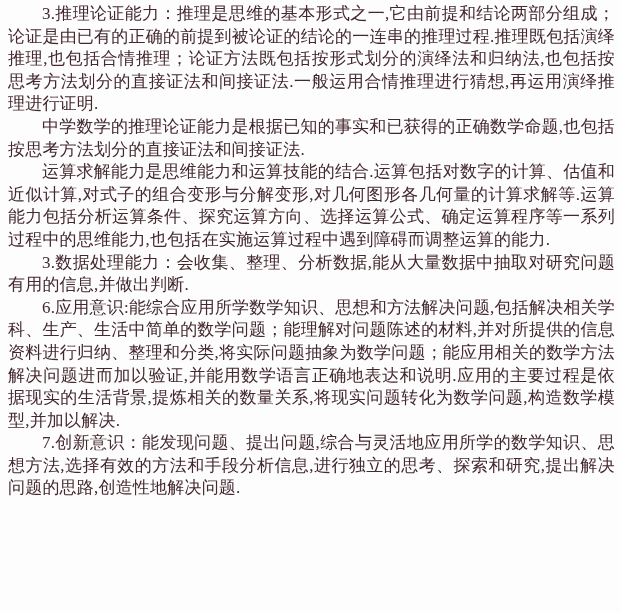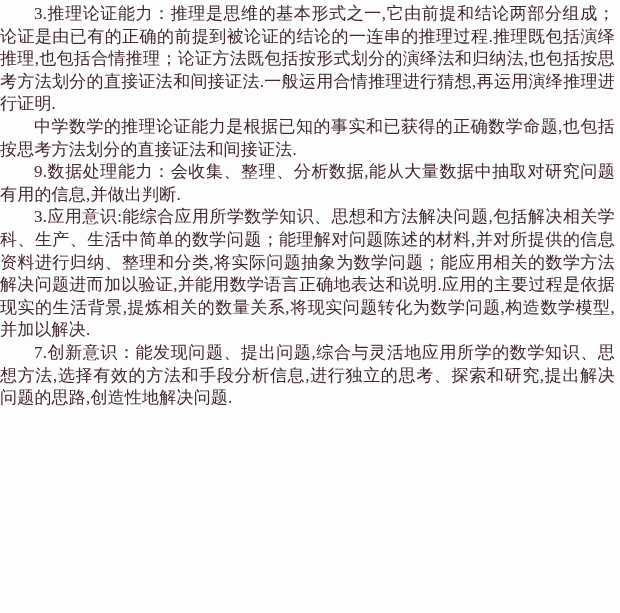--- a/index.html
+++ b/index.html
@@ -9,21 +9,21 @@
   }
   body {
     width: 620px;
     height: 613px;
     overflow: hidden;
   }
   .page {
     box-sizing: border-box;
     width: 620px;
     height: 613px;
-    padding: 3px 5px 0 0;
+    padding: 3px 5px 0 8px;
     background: #fdfdfd;
     font-family: "Liberation Serif", "DejaVu Serif", serif;
   }
   .para {
     margin: 0;
     text-indent: 2em;
     font-size: 17px;
     line-height: 22.6px;
     letter-spacing: 0.2px;
     color: #43282e;
@@ -32,17 +32,18 @@
     word-break: break-all;
   }
 </style>
 </head>
 <body>
 
 <div class="page">
   <div>
       <p class="para">3.推理论证能力：推理是思维的基本形式之一,它由前提和结论两部分组成；论证是由已有的正确的前提到被论证的结论的一连串的推理过程.推理既包括演绎推理,也包括合情推理；论证方法既包括按形式划分的演绎法和归纳法,也包括按思考方法划分的直接证法和间接证法.一般运用合情推理进行猜想,再运用演绎推理进行证明.</p>
       <p class="para">中学数学的推理论证能力是根据已知的事实和已获得的正确数学命题,也包括按思考方法划分的直接证法和间接证法.</p>
-      <p class="para">9.数据处理能力：会收集、整理、分析数据,能从大量数据中抽取对研究问题有用的信息,并做出判断.</p>
-      <p class="para">3.应用意识:能综合应用所学数学知识、思想和方法解决问题,包括解决相关学科、生产、生活中简单的数学问题；能理解对问题陈述的材料,并对所提供的信息资料进行归纳、整理和分类,将实际问题抽象为数学问题；能应用相关的数学方法解决问题进而加以验证,并能用数学语言正确地表达和说明.应用的主要过程是依据现实的生活背景,提炼相关的数量关系,将现实问题转化为数学问题,构造数学模型,并加以解决.</p>
+      <p class="para">运算求解能力是思维能力和运算技能的结合.运算包括对数字的计算、估值和近似计算,对式子的组合变形与分解变形,对几何图形各几何量的计算求解等.运算能力包括分析运算条件、探究运算方向、选择运算公式、确定运算程序等一系列过程中的思维能力,也包括在实施运算过程中遇到障碍而调整运算的能力.</p>
+      <p class="para">3.数据处理能力：会收集、整理、分析数据,能从大量数据中抽取对研究问题有用的信息,并做出判断.</p>
+      <p class="para">6.应用意识:能综合应用所学数学知识、思想和方法解决问题,包括解决相关学科、生产、生活中简单的数学问题；能理解对问题陈述的材料,并对所提供的信息资料进行归纳、整理和分类,将实际问题抽象为数学问题；能应用相关的数学方法解决问题进而加以验证,并能用数学语言正确地表达和说明.应用的主要过程是依据现实的生活背景,提炼相关的数量关系,将现实问题转化为数学问题,构造数学模型,并加以解决.</p>
       <p class="para">7.创新意识：能发现问题、提出问题,综合与灵活地应用所学的数学知识、思想方法,选择有效的方法和手段分析信息,进行独立的思考、探索和研究,提出解决问题的思路,创造性地解决问题.</p>
     </div>
 </div>
 
 </body></html>

